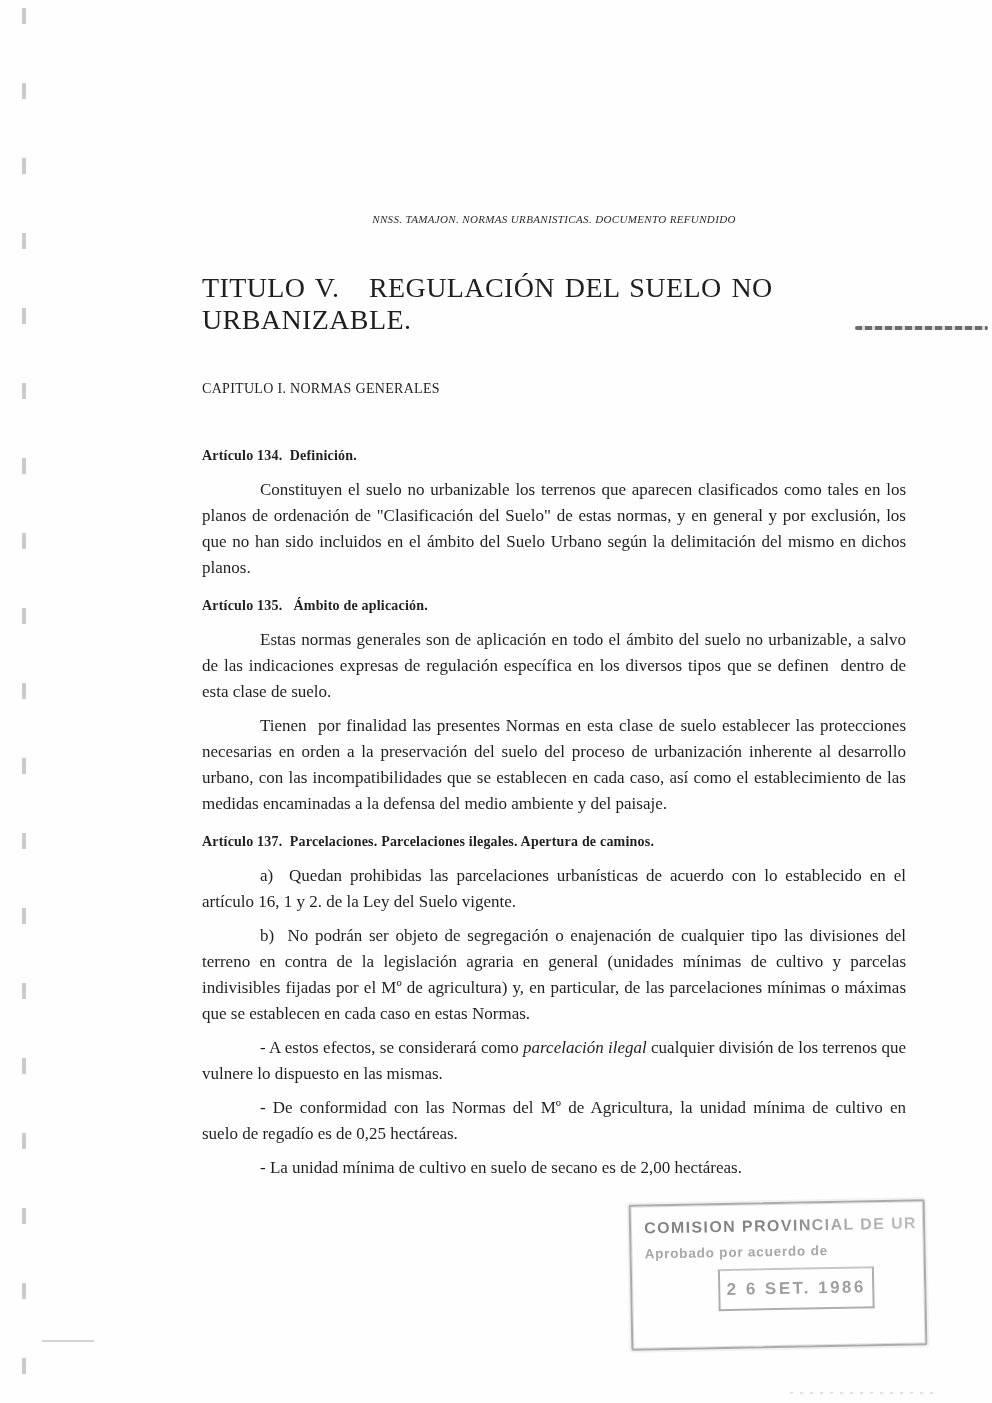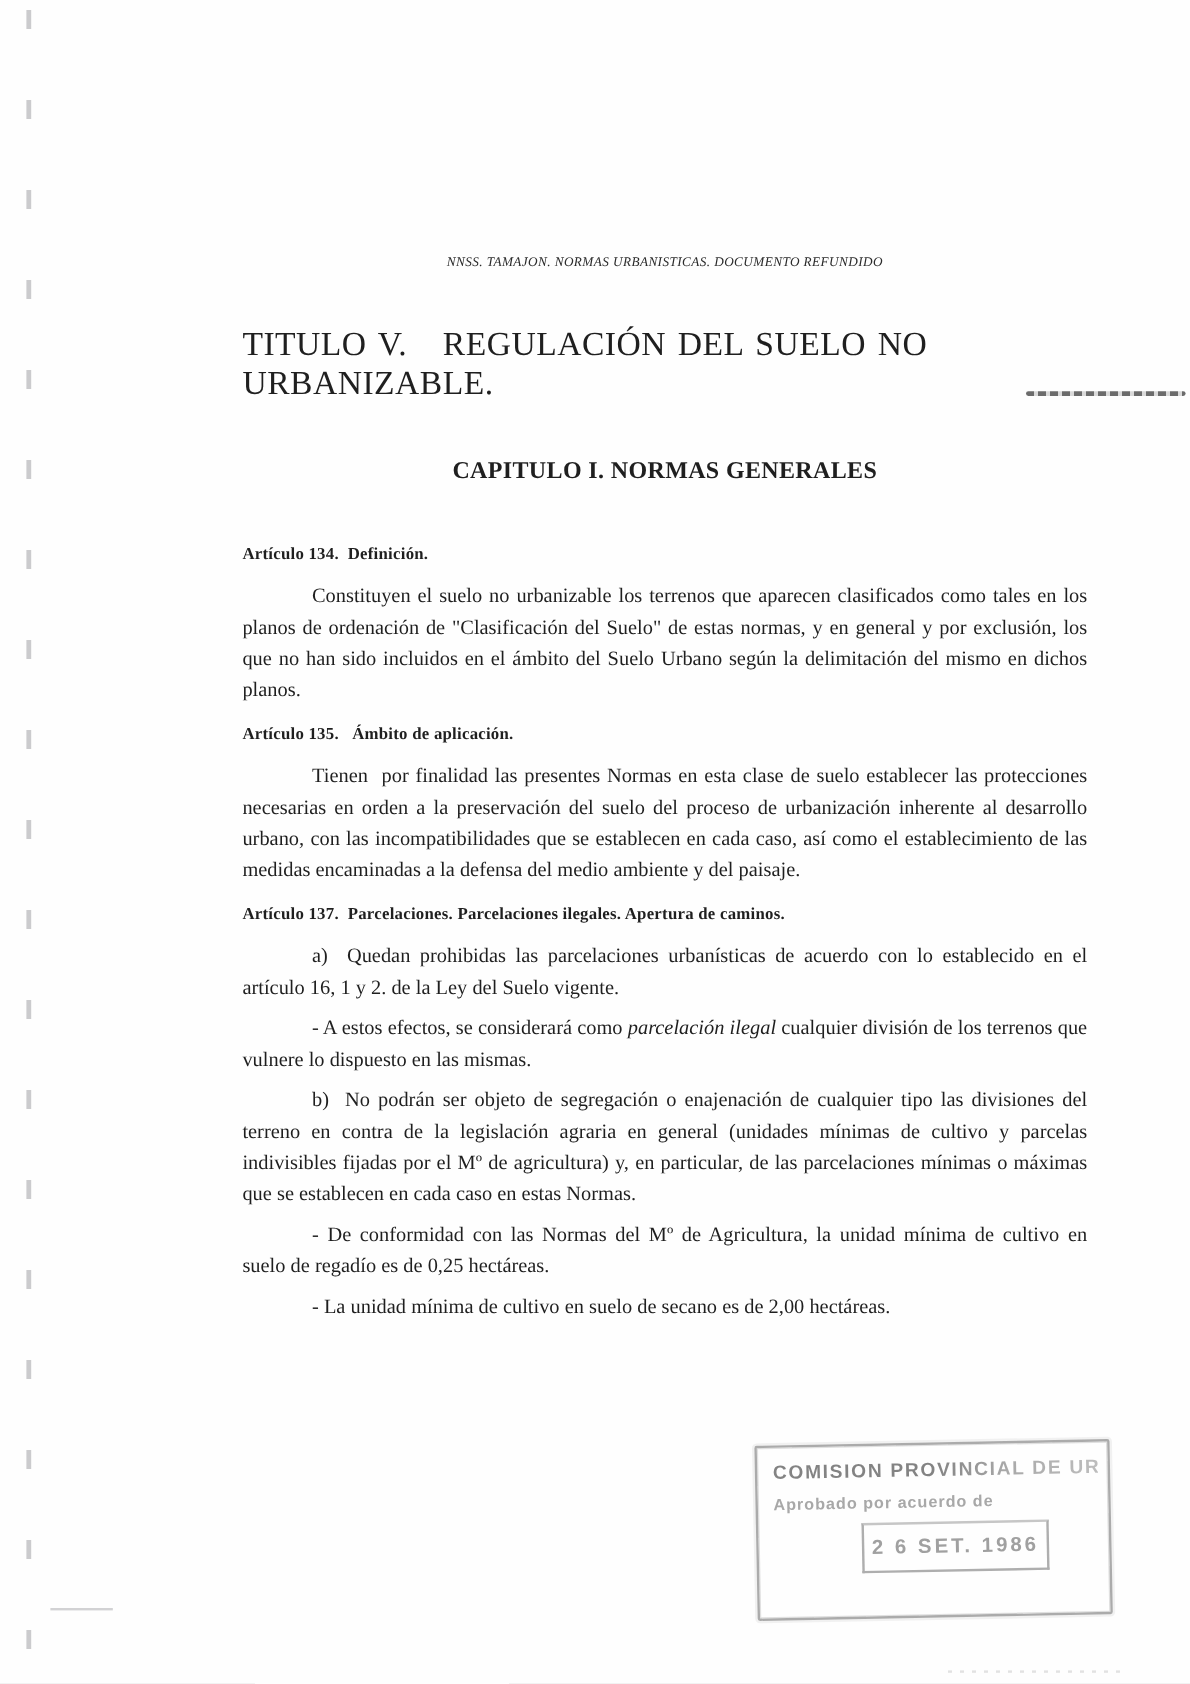--- a/index.html
+++ b/index.html
@@ -12,21 +12,21 @@
 
   .doc-header {
     margin-top:181px; text-align:center; font-style:italic;
     font-size:11px; letter-spacing:.35px; color:#2b2b2b; white-space:pre-wrap;
   }
   .doc-title {
     margin:47px 0 0; font-size:28px; font-weight:normal;
     letter-spacing:.4px; word-spacing:2.5px; white-space:pre-wrap;
   }
   .doc-chapter {
-    margin:45px 0 0; font-size:20px; font-weight:bold; letter-spacing:.3px;text-align:center;
+    margin:45px 0 0; font-size:14px; font-weight:normal; letter-spacing:.3px;
   }
   h3.article-heading {
     margin:12px 0 0; font-size:14px; line-height:26px;
     letter-spacing:.2px; white-space:pre-wrap;
   }
   h3.first { margin-top:46px; }
   p.body {
     margin:8px 0 0; font-size:17px; line-height:26px;
     text-align:justify; text-indent:58px; white-space:pre-wrap;
   }
@@ -101,27 +101,28 @@
     <div class="doc-header">NNSS. TAMAJON. NORMAS URBANISTICAS. DOCUMENTO REFUNDIDO</div>
 
     <h1 class="doc-title">TITULO V.   REGULACIÓN DEL SUELO NO URBANIZABLE.</h1>
 
     <h2 class="doc-chapter">CAPITULO I. NORMAS GENERALES</h2>
 
     <h3 class="article-heading first">Artículo 134.  Definición.</h3>
     <p class="body">Constituyen el suelo no urbanizable los terrenos que aparecen clasificados como tales en los planos de ordenación de "Clasificación del Suelo" de estas normas, y en general y por exclusión, los que no han sido incluidos en el ámbito del Suelo Urbano según la delimitación del mismo en dichos planos.</p>
 
     <h3 class="article-heading">Artículo 135.   Ámbito de aplicación.</h3>
+    <p class="body">Estas normas generales son de aplicación en todo el ámbito del suelo no urbanizable, a salvo de las indicaciones expresas de regulación específica en los diversos tipos que se definen  dentro de esta clase de suelo.</p>
 
     <p class="body">Tienen  por finalidad las presentes Normas en esta clase de suelo establecer las protecciones necesarias en orden a la preservación del suelo del proceso de urbanización inherente al desarrollo urbano, con las incompatibilidades que se establecen en cada caso, así como el establecimiento de las medidas encaminadas a la defensa del medio ambiente y del paisaje.</p>
 
     <h3 class="article-heading">Artículo 137.  Parcelaciones. Parcelaciones ilegales. Apertura de caminos.</h3>
     <p class="body">a)  Quedan prohibidas las parcelaciones urbanísticas de acuerdo con lo establecido en el artículo 16, 1 y 2. de la Ley del Suelo vigente.</p>
+    <p class="body">b)  No podrán ser objeto de segregación o enajenación de cualquier tipo las divisiones del terreno en contra de la legislación agraria en general (unidades mínimas de cultivo y parcelas indivisibles fijadas por el Mº de agricultura) y, en particular, de las parcelaciones mínimas o máximas que se establecen en cada caso en estas Normas.</p>
     <p class="body"><span>- A estos efectos, se considerará como </span><i>parcelación ilegal</i><span> cualquier división de los terrenos que vulnere lo dispuesto en las mismas.</span></p>
-    <p class="body">b)  No podrán ser objeto de segregación o enajenación de cualquier tipo las divisiones del terreno en contra de la legislación agraria en general (unidades mínimas de cultivo y parcelas indivisibles fijadas por el Mº de agricultura) y, en particular, de las parcelaciones mínimas o máximas que se establecen en cada caso en estas Normas.</p>
     <p class="body">- De conformidad con las Normas del Mº de Agricultura, la unidad mínima de cultivo en  suelo de regadío es de 0,25 hectáreas.</p>
     <p class="body">- La unidad mínima de cultivo en suelo de secano es de 2,00 hectáreas.</p>
 
   </div>
 
 
   <div class="stamp">
     <div class="stamp-title">COMISION PROVINCIAL DE URBANISMO</div>
     <div class="stamp-sub">Aprobado por acuerdo de</div>
     <div class="stamp-datebox">

